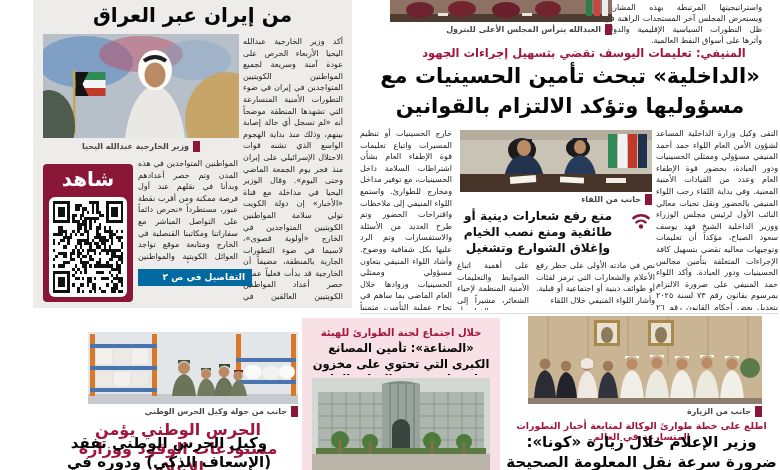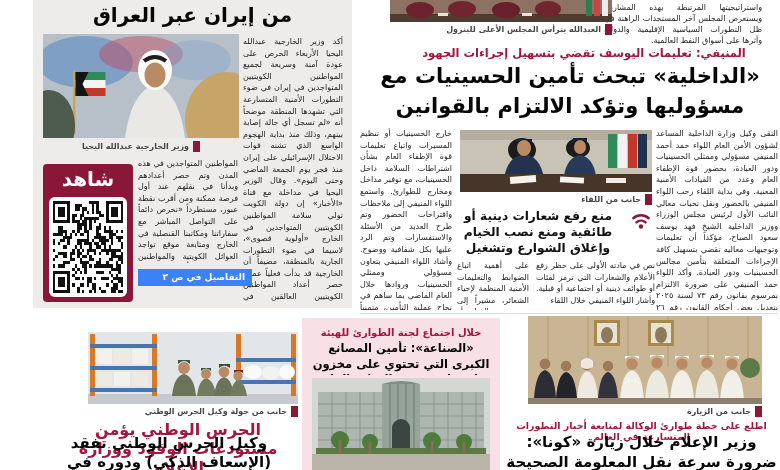--- a/index.html
+++ b/index.html
@@ -17,21 +17,21 @@
     overflow:hidden;color:#222;
   }
   .cap{display:flex;align-items:center;gap:4px;font-size:8px;font-weight:700;color:#474747;}
   .cap .mk{width:7px;height:11px;background:#8b1738;flex:0 0 auto;}
   .photo{overflow:hidden;}
   .photo svg{display:block;width:100%;height:100%;}
   
   .fm-panel{background:#edecea;}
   .fm-headline{font-size:20px;line-height:28px;text-align:center;}
   .details-btn{
-    background:#3b82f6;color:#fff;font-size:9px;font-weight:700;
+    background:#0369a1;color:#fff;font-size:9px;font-weight:700;
     height:17px;line-height:17px;padding:0 7px;text-align:right;
   }
   
   .qr-panel{background:#8b1738;border-radius:4px;}
   .qr-label{color:#fff;font-size:20px;font-weight:700;text-align:center;margin-top:3px;}
   .qr-box{position:absolute;left:6px;right:6px;top:33px;bottom:5px;background:#fff;border-radius:6px;padding:4px;}
   .qr-box svg{display:block;width:100%;height:100%;}
   
   .int-kicker{font-size:11.5px;text-align:center;}
   .int-headline{font-size:21px;line-height:30px;text-align:center;}

